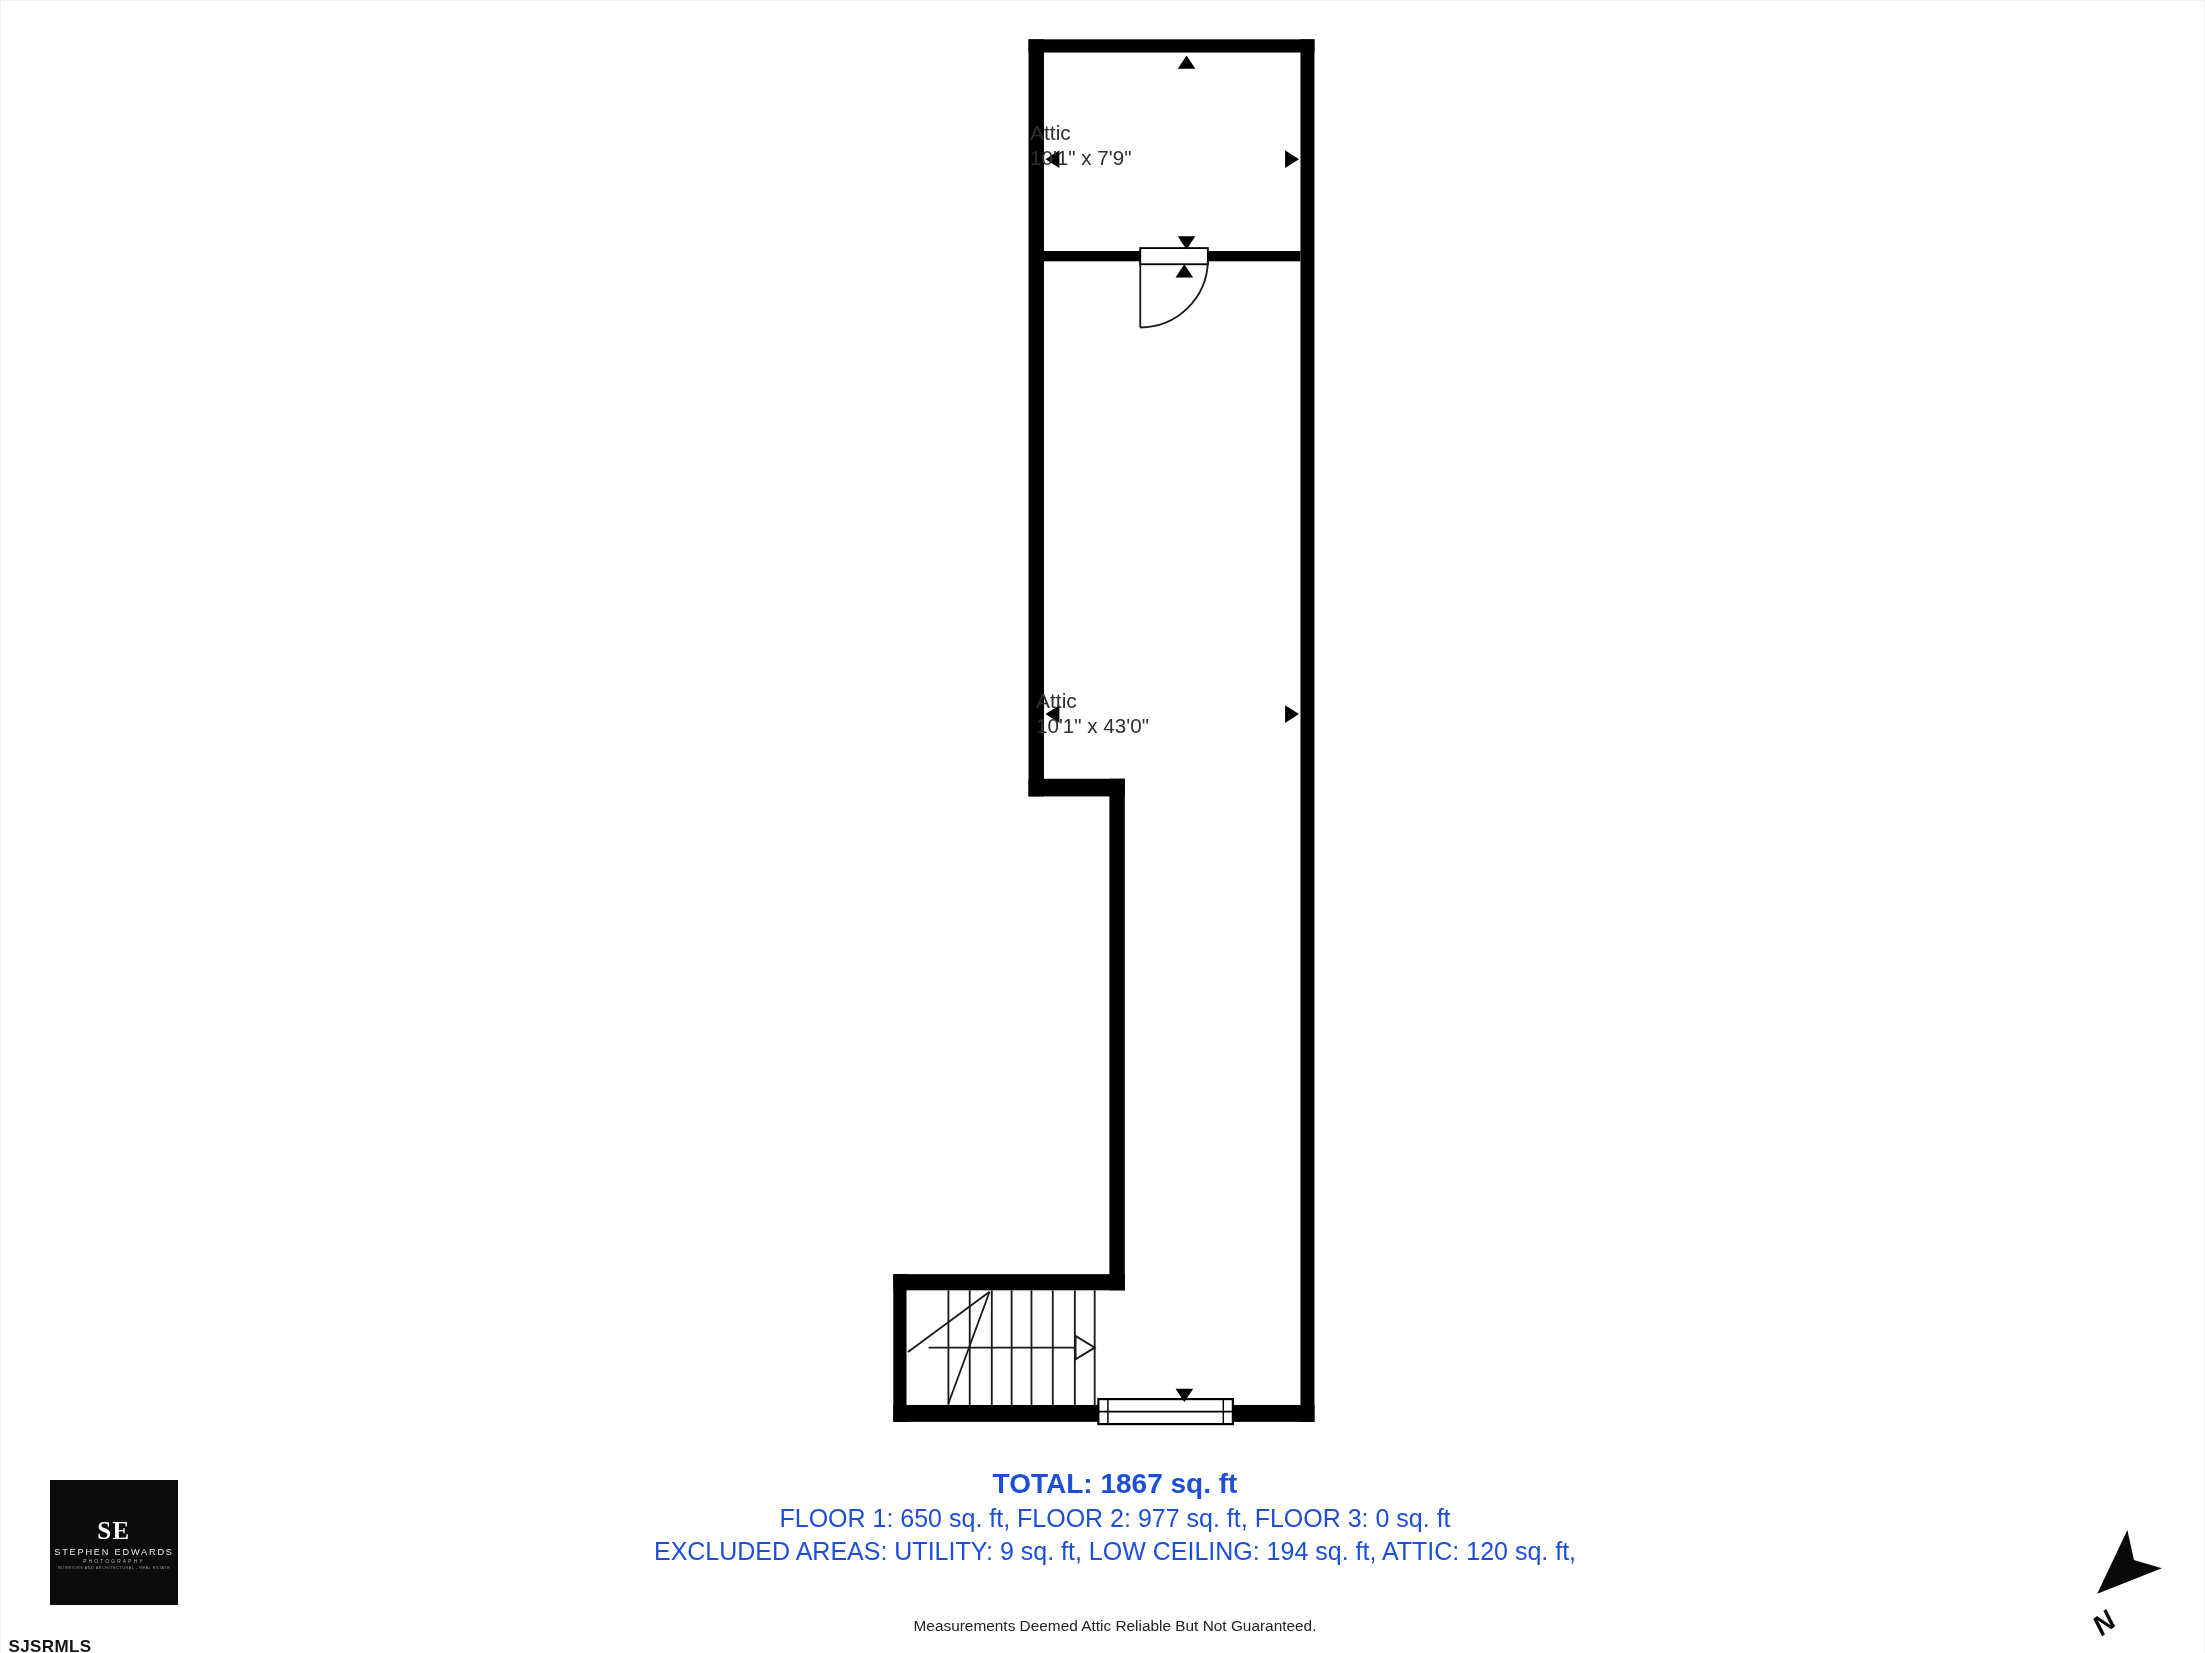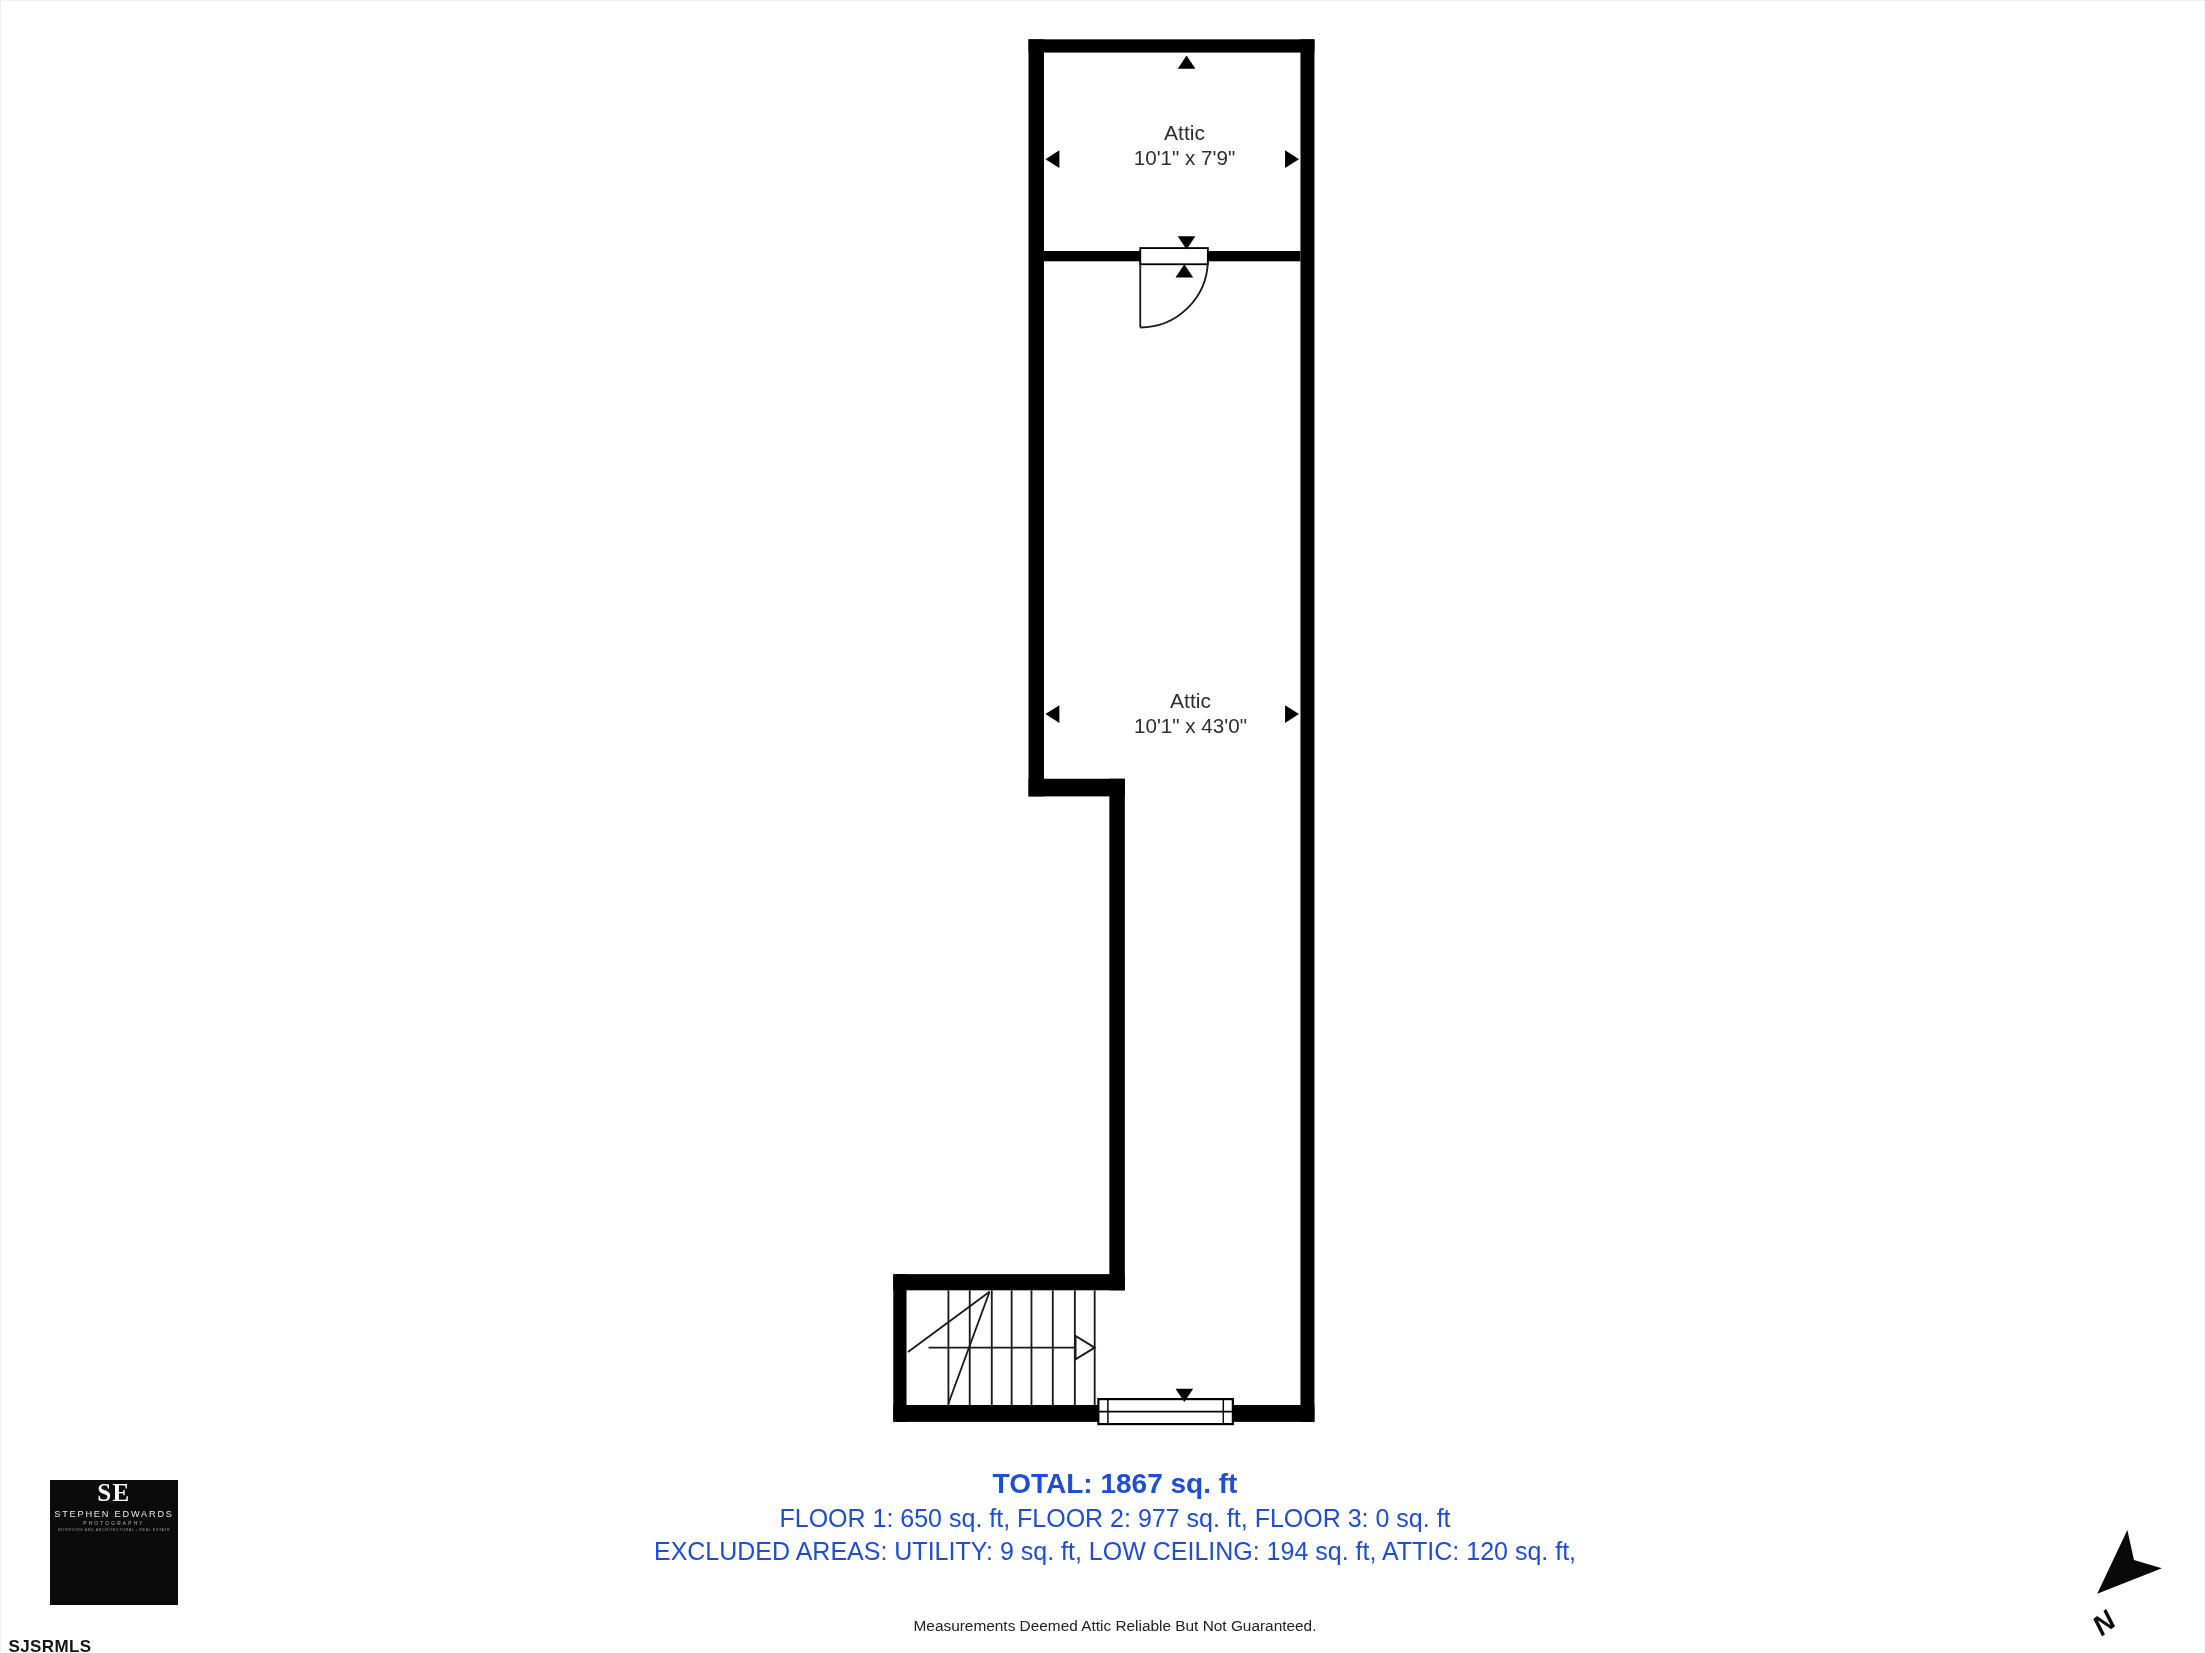--- a/index.html
+++ b/index.html
@@ -21,21 +21,20 @@
   }
   #plan-svg {
     position: absolute;
     left: 0; top: 0;
     width: 2205px;
     height: 1654px;
   }
   .room-label {
     position: absolute;
     width: 309px;
-    text-align: center;
     color: #2f2f2f;
     line-height: 25px;
   }
   .room-label .room-name { font-size: 21px; }
   .room-label .room-dims { font-size: 20.6px; }
   .summary-line {
     position: absolute;
     left: 379px;
     width: 1470px;
     text-align: center;
@@ -47,20 +46,21 @@
   #logo {
     position: absolute;
     left: 49px;
     top: 1479px;
     width: 128px;
     height: 125px;
     background: #0b0b0b;
     color: #ffffff;
     text-align: center;
     box-sizing: border-box;
+    padding-top: 38px;
   }
   #logo .monogram {
     font-size: 25px;
     font-weight: bold;
     letter-spacing: 1.5px;
     line-height: 25px;
     font-family: "Liberation Serif", serif;
   }
   #logo .logo-name {
     margin-top: 4px;

